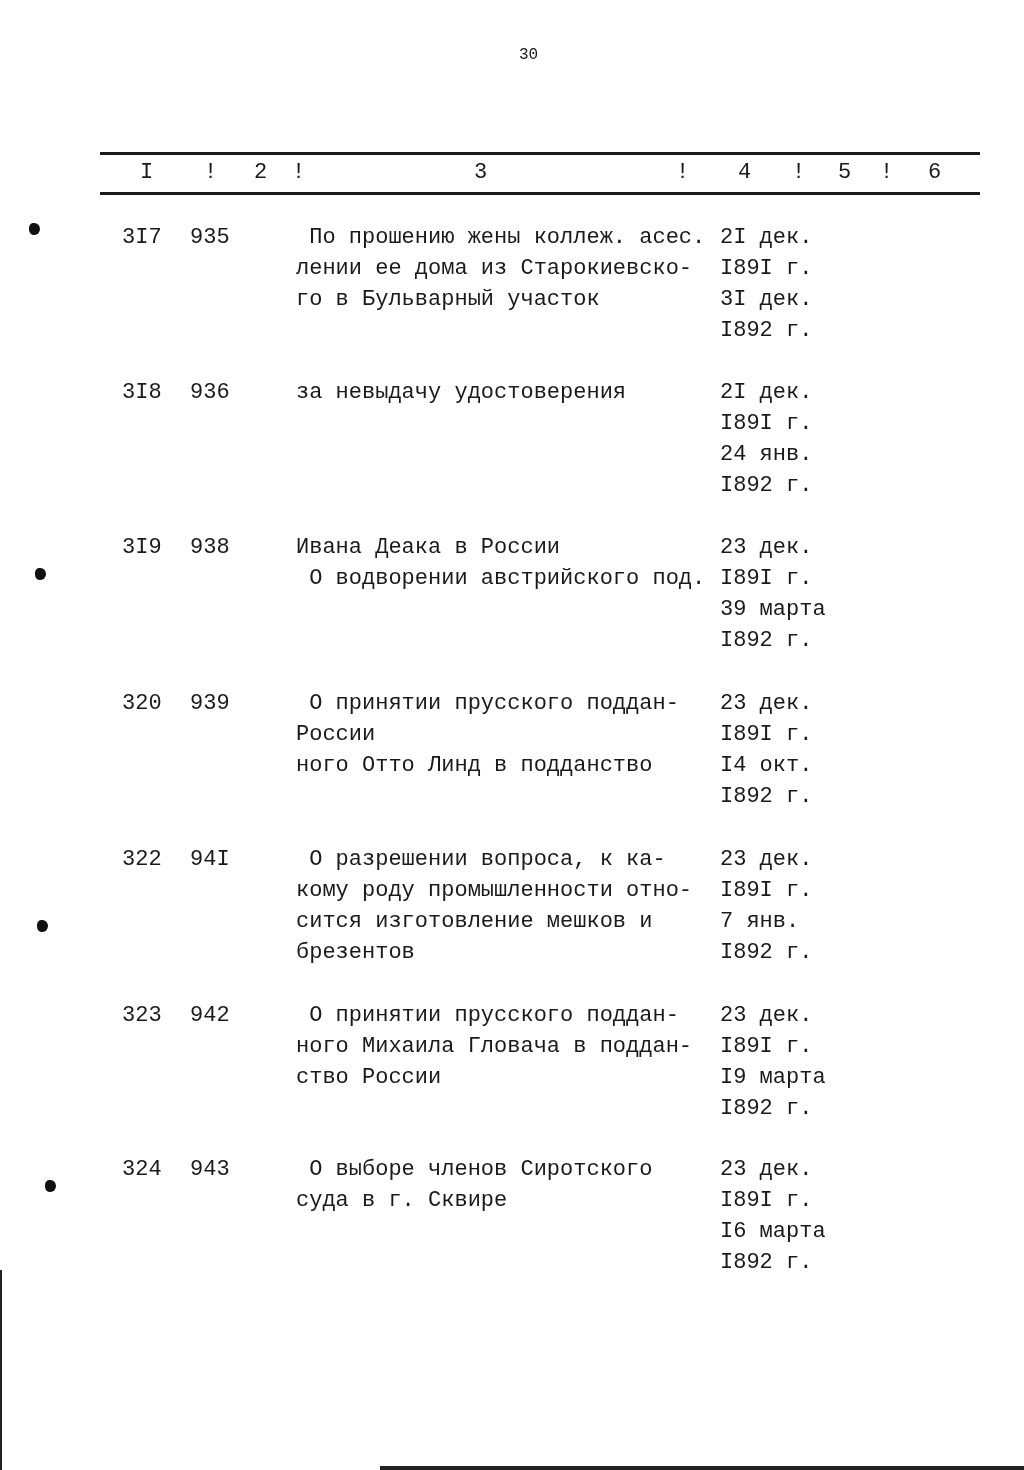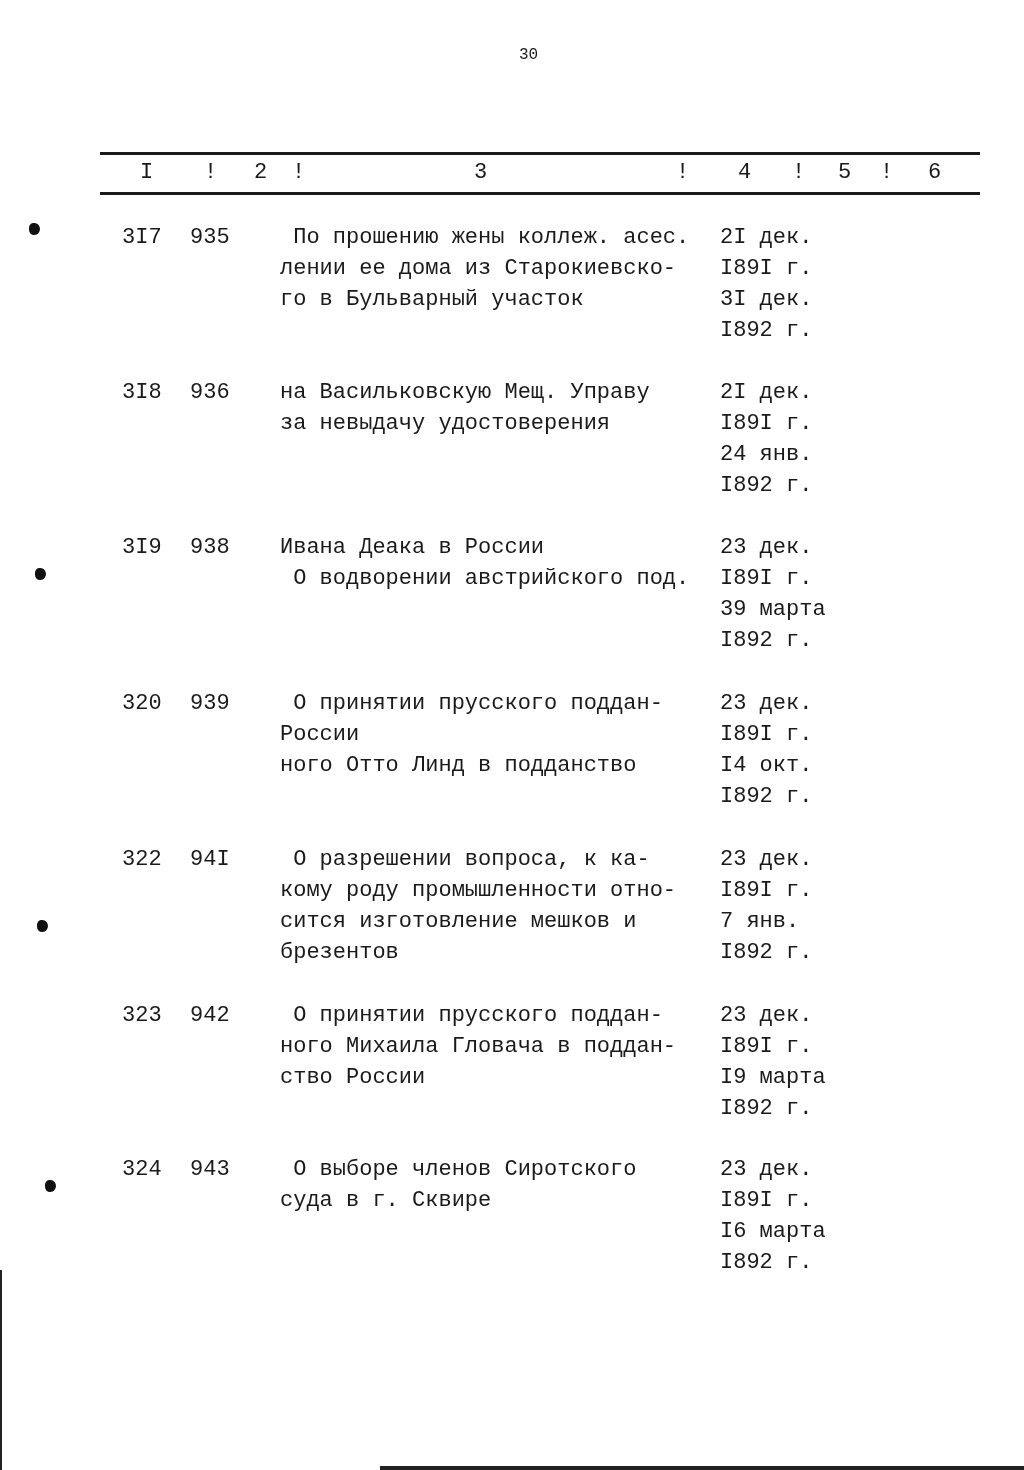--- a/index.html
+++ b/index.html
@@ -45,21 +45,21 @@
     }
     .col-1, .col-2, .col-3, .col-4 {
       position: absolute;
       top: 0;
       font-size: 22px;
       line-height: 31px;
       white-space: pre;
     }
     .col-1 { left: 122px; }
     .col-2 { left: 190px; }
-    .col-3 { left: 280px; }
+    .col-3 { left: 296px; }
     .col-4 { left: 720px; }
     .line { display: block; height: 31px; }
     .mark {
       position: absolute;
       width: 11px;
       height: 12px;
       background: #111;
       border-radius: 40% 50% 50% 45%;
     }
     .left-edge {
@@ -103,21 +103,21 @@
 <div id="rows">
     <div class="entry" style="top: 222px;">
       <div class="col-1">3I7</div>
       <div class="col-2">935</div>
       <div class="col-3"><span class="line"> По прошению жены коллеж. асес.</span><span class="line">лении ее дома из Старокиевско-</span><span class="line">го в Бульварный участок</span></div>
       <div class="col-4"><span class="line">2I дек.</span><span class="line">I89I г.</span><span class="line">3I дек.</span><span class="line">I892 г.</span></div>
     </div>
     <div class="entry" style="top: 377px;">
       <div class="col-1">3I8</div>
       <div class="col-2">936</div>
-      <div class="col-3"><span class="line">на Васильковскую Мещ. Управу</span><span class="line">за невыдачу удостоверения</span><span class="line"></span></div>
+      <div class="col-3"><span class="line">за невыдачу удостоверения</span><span class="line"></span></div>
       <div class="col-4"><span class="line">2I дек.</span><span class="line">I89I г.</span><span class="line">24 янв.</span><span class="line">I892 г.</span></div>
     </div>
     <div class="entry" style="top: 532px;">
       <div class="col-1">3I9</div>
       <div class="col-2">938</div>
       <div class="col-3"><span class="line">Ивана Деака в России</span><span class="line"> О водворении австрийского под.</span><span class="line"></span><span class="line"></span></div>
       <div class="col-4"><span class="line">23 дек.</span><span class="line">I89I г.</span><span class="line">39 марта</span><span class="line">I892 г.</span></div>
     </div>
     <div class="entry" style="top: 688px;">
       <div class="col-1">320</div>

